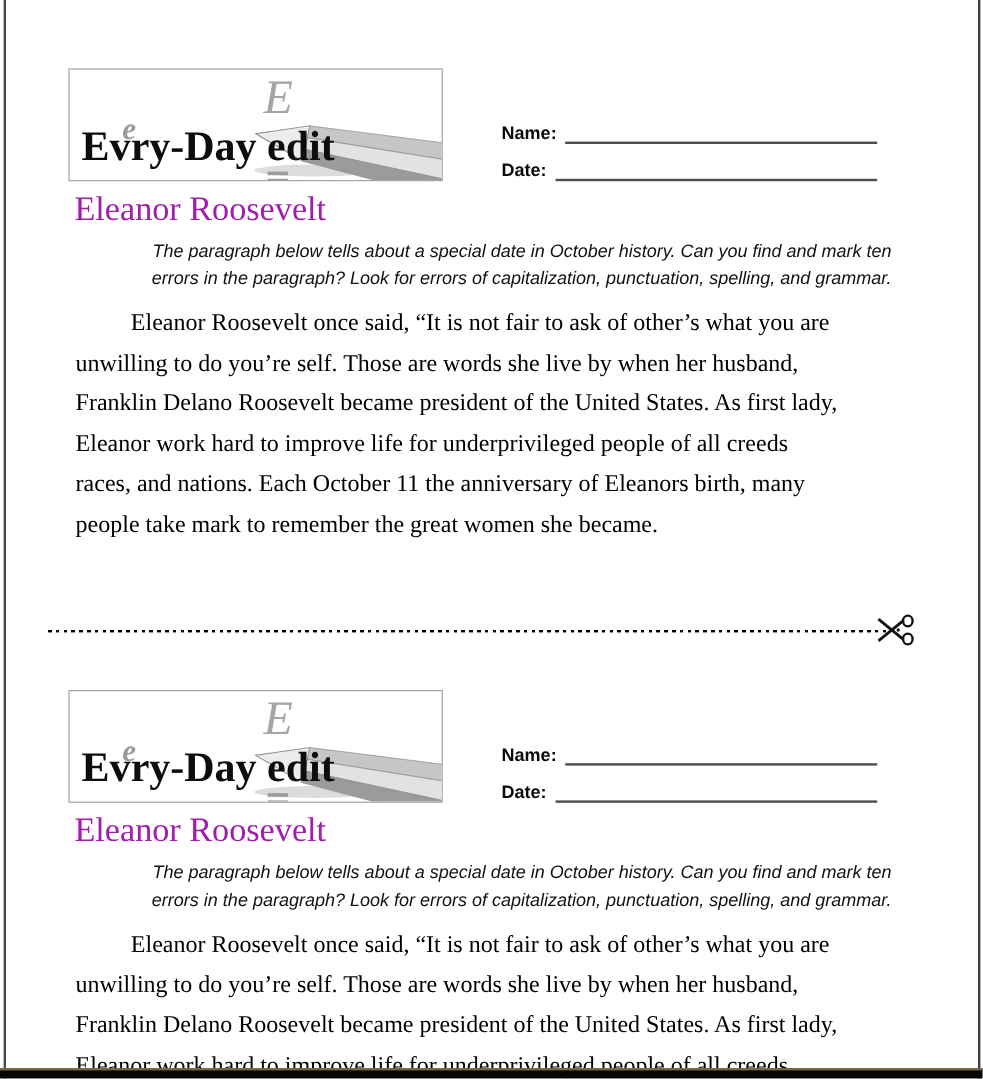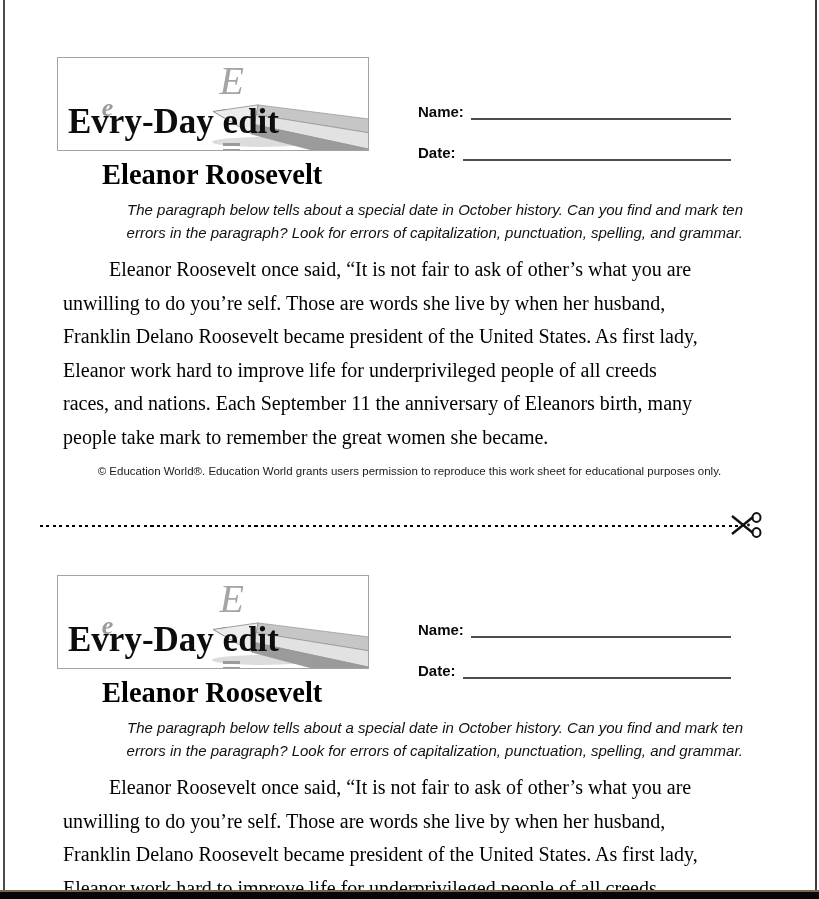--- a/index.html
+++ b/index.html
@@ -23,26 +23,26 @@
   .anchor{position:relative;display:inline-block;width:0;vertical-align:baseline;}
   .insert-e{position:absolute;left:-7px;top:-40px;font:italic bold 26px "Liberation Serif",serif;color:#9b9b9b;}
   .cap-anchor{position:relative;display:inline-block;}
   .big-e{position:absolute;left:-3px;top:-47px;font:italic 40px "Liberation Serif",serif;
          font-weight:normal;color:#a5a5a5;}
   .triple-underline{position:absolute;left:0;top:39px;width:17px;}
   .triple-underline i{display:block;height:0;border-top:3px solid #9b9b9b;margin-bottom:2.5px;}
 
   
   .fields{position:absolute;left:418px;top:39px;width:313px;font-family:"Liberation Sans",sans-serif;}
-  .field-row{display:flex;align-items:flex-end;height:24px;margin-bottom:17px;}
+  .field-row{display:flex;align-items:flex-end;height:24px;margin-bottom:7px;}
   .field-label{font-weight:bold;font-size:15px;padding-right:7px;color:#0a0a0a;}
   .field-line{flex:1;height:100%;border-bottom:2px solid #4d4d4d;}
 
   .sheet-title{position:absolute;left:62px;top:104px;font-family:"Liberation Serif",serif;
-               font-weight:bold;font-size:28.5px;line-height:1;color:#000000;margin-left:40px;}
+               font-weight:normal;font-size:28.5px;line-height:1;color:#a21caf;}
   .instructions{position:absolute;left:63px;top:141px;width:680px;
                 font:italic 15px/23px "Liberation Sans",sans-serif;color:#111;text-align:right;}
   .paragraph{position:absolute;left:63px;top:196px;width:700px;
              font-family:"Liberation Serif",serif;font-size:20px;line-height:33.5px;color:#000;}
   .paragraph .line{white-space:nowrap;}
   .paragraph .indent{text-indent:46px;}
   .copyright{position:absolute;left:0;width:100%;top:408px;text-align:center;
              font:11.5px "Liberation Sans",sans-serif;color:#1a1a1a;}
 
   
@@ -88,25 +88,24 @@
   <div class="instructions">
     <div>The paragraph below tells about a special date in October history. Can you find and mark ten</div>
     <div>errors in the paragraph? Look for errors of capitalization, punctuation, spelling, and grammar.</div>
   </div>
 
   <div class="paragraph">
     <div class="line indent">Eleanor Roosevelt once said, “It is not fair to ask of other’s what you are</div>
     <div class="line">unwilling to do you’re self. Those are words she live by when her husband,</div>
     <div class="line">Franklin Delano Roosevelt became president of the United States. As first lady,</div>
     <div class="line">Eleanor work hard to improve life for underprivileged people of all creeds</div>
-    <div class="line">races, and nations. Each September 11 the anniversary of Eleanors birth, many</div>
+    <div class="line">races, and nations. Each October 11 the anniversary of Eleanors birth, many</div>
     <div class="line">people take mark to remember the great women she became.</div>
   </div>
 
-  <div class="copyright">© Education World®. Education World grants users permission to reproduce this work sheet for educational purposes only.</div>
 </div>
 
   <div class="cut-line"></div>
   <svg class="scissors" width="34" height="28" viewBox="0 0 34 28">
     <line x1="3" y1="5" x2="24" y2="22" stroke="#111" stroke-width="2.4"></line>
     <line x1="3" y1="23" x2="24" y2="6" stroke="#111" stroke-width="2.4"></line>
     <ellipse cx="27.5" cy="6.5" rx="4" ry="4.5" fill="none" stroke="#111" stroke-width="2"></ellipse>
     <ellipse cx="27.5" cy="21.5" rx="4" ry="4.5" fill="none" stroke="#111" stroke-width="2"></ellipse>
     <circle cx="19.5" cy="14" r="1.4" fill="#111"></circle>
   </svg>

